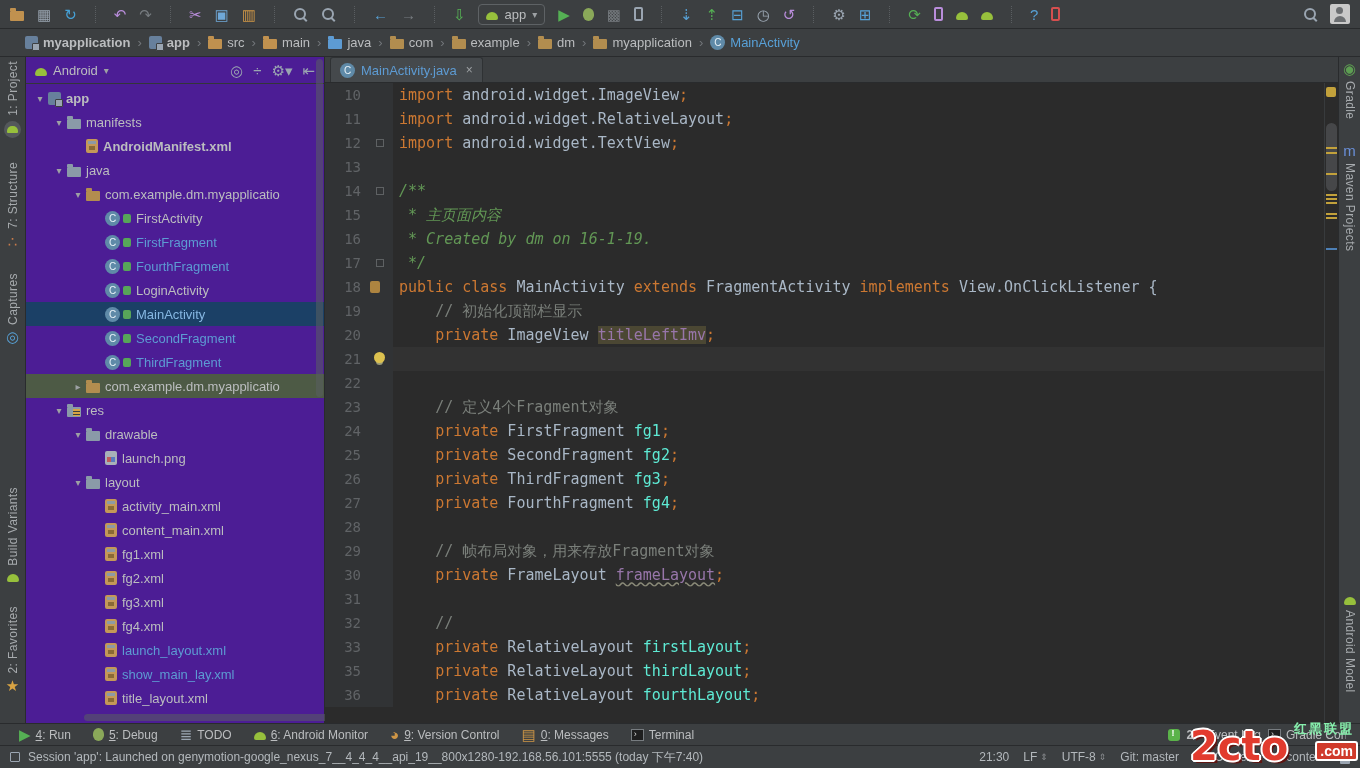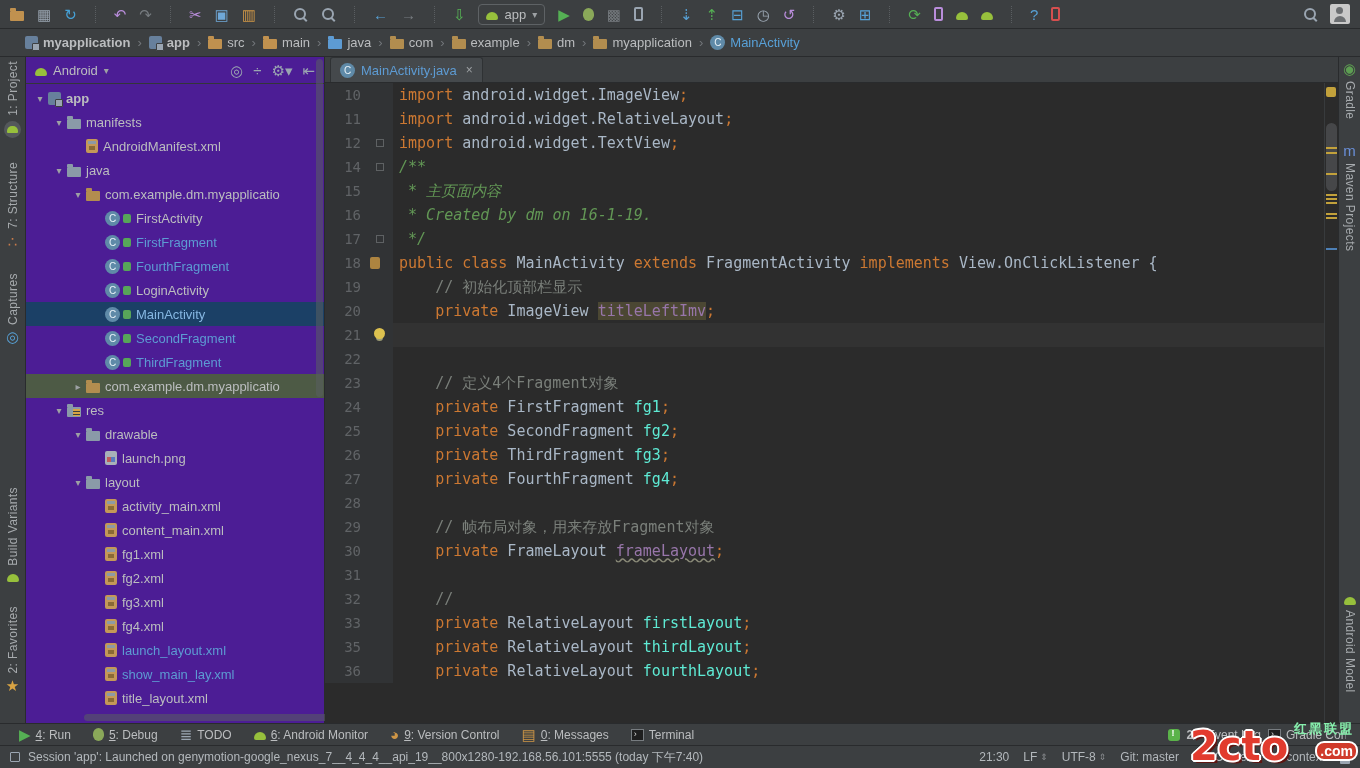--- a/index.html
+++ b/index.html
@@ -84,21 +84,21 @@
   .status{height:23px;background:#3c3f41;border-top:1px solid #292b2d;display:flex;align-items:center;font-size:12px;color:#b3b8bc;padding:0 10px;gap:8px;flex:none;}
   .sicon{width:10px;height:10px;border:1px solid #9aa5b1;border-radius:1px;flex:none;}
   .sspace{flex:1;}
   .sitem{display:flex;align-items:center;gap:3px;white-space:nowrap;margin-left:14px;}
   .arr{color:#8a8d90;font-size:9px;}
 
   
   .wm{position:absolute;right:2px;bottom:0;width:168px;height:48px;z-index:50;pointer-events:none;}
   .wm-cn{position:absolute;right:4px;top:0;font-size:13px;color:#86efac;font-weight:bold;letter-spacing:2px;font-family:Liberation Serif, serif;}
   .wm-brand{position:absolute;left:0;bottom:2px;font-size:40px;font-weight:bold;color:#e23b2e;line-height:1;font-family:"DejaVu Sans",sans-serif;text-shadow:-2px 0 #fff,2px 0 #fff,0 -2px #fff,0 2px #fff,-1px -1px #fff,1px 1px #fff,-1px 1px #fff,1px -1px #fff,3px 3px 0 #5e1511;}
-  .wm-tld{position:absolute;right:0;bottom:7px;background:#d03a2b;color:#fff;font-size:14px;font-weight:bold;padding:1px 3px;border-radius:9px;border:2px solid #fff;line-height:1;}
+  .wm-tld{position:absolute;right:0;bottom:7px;background:#d03a2b;color:#fff;font-size:14px;font-weight:bold;padding:1px 3px;border-radius:3px;border:2px solid #fff;line-height:1;}
 
   
   .shp{display:inline-block;position:relative;flex:none;}
   .shp-folder{width:14px;height:10px;background:var(--c,#8a9aa8);border-radius:1px;margin-top:3px;}
   .shp-folder::before{content:"";position:absolute;left:0;top:-3px;width:6px;height:3px;background:var(--c,#8a9aa8);border-radius:1px 1px 0 0;}
   .shp-module{width:13px;height:13px;background:#67809c;border-radius:2px;}
   .shp-module::after{content:"";position:absolute;right:-2px;bottom:-2px;width:6px;height:6px;background:#9aa5b1;border:1px solid #3c3f41;border-radius:1px;}
   .shp-res{width:14px;height:10px;background:#8a9aa8;border-radius:1px;margin-top:3px;}
   .shp-res::before{content:"";position:absolute;left:0;top:-3px;width:6px;height:3px;background:#8a9aa8;border-radius:1px 1px 0 0;}
   .shp-res::after{content:"";position:absolute;right:1px;bottom:1px;width:7px;height:7px;background:repeating-linear-gradient(#d8a343 0 2px,#3c3f41 2px 3px);}
@@ -279,21 +279,21 @@
           <div class="trow bold" style="padding-left: 6px;">
             <span class="arrow">▾</span>
             <span class="shp shp-module"></span>
             <span class="tlabel">app</span>
           </div>
           <div class="trow" style="padding-left: 25px;">
             <span class="arrow">▾</span>
             <span class="shp shp-folder"></span>
             <span class="tlabel">manifests</span>
           </div>
-          <div class="trow" style="padding-left: 44px;">
+          <div class="trow" style="padding-left: 44px; font-weight: bold;">
             <span class="arrow"></span>
             <span class="shp shp-xml"></span>
             <span class="tlabel">AndroidManifest.xml</span>
           </div>
           <div class="trow" style="padding-left: 25px;">
             <span class="arrow">▾</span>
             <span class="shp shp-folder"></span>
             <span class="tlabel">java</span>
           </div>
           <div class="trow" style="padding-left: 44px;">
@@ -423,20 +423,21 @@
         <div class="tab">
           <span class="shp shp-class"></span>
           <span>MainActivity.java</span>
           <span class="tclose">×</span>
         </div>
       </div>
       <div class="codewrap" id="code-area">
           <div class="cline"><span class="lnum">10</span><span class="gslot"></span><span class="ctext"><span class="sk">import</span><span class="st"> android.widget.ImageView</span><span class="sk">;</span></span></div>
           <div class="cline"><span class="lnum">11</span><span class="gslot"></span><span class="ctext"><span class="sk">import</span><span class="st"> android.widget.RelativeLayout</span><span class="sk">;</span></span></div>
           <div class="cline"><span class="lnum">12</span><span class="gslot"><span class="gi-fold"></span></span><span class="ctext"><span class="sk">import</span><span class="st"> android.widget.TextView</span><span class="sk">;</span></span></div>
+          <div class="cline"><span class="lnum">13</span><span class="gslot"></span><span class="ctext"></span></div>
           <div class="cline"><span class="lnum">14</span><span class="gslot"><span class="gi-fold"></span></span><span class="ctext"><span class="sd">/**</span></span></div>
           <div class="cline"><span class="lnum">15</span><span class="gslot"></span><span class="ctext"><span class="sd"> * 主页面内容</span></span></div>
           <div class="cline"><span class="lnum">16</span><span class="gslot"></span><span class="ctext"><span class="sd"> * Created by dm on 16-1-19.</span></span></div>
           <div class="cline"><span class="lnum">17</span><span class="gslot"><span class="gi-fold"></span></span><span class="ctext"><span class="sd"> */</span></span></div>
           <div class="cline"><span class="lnum">18</span><span class="gslot"><span class="gi-mark"></span></span><span class="ctext"><span class="sk">public</span><span class="st"> </span><span class="sk">class</span><span class="st"> MainActivity </span><span class="sk">extends</span><span class="st"> FragmentActivity </span><span class="sk">implements</span><span class="st"> View.OnClickListener {</span></span></div>
           <div class="cline"><span class="lnum">19</span><span class="gslot"></span><span class="ctext"><span class="st">    </span><span class="sc">// 初始化顶部栏显示</span></span></div>
           <div class="cline"><span class="lnum">20</span><span class="gslot"></span><span class="ctext"><span class="st">    </span><span class="sk">private</span><span class="st"> ImageView </span><span class="sfh">titleLeftImv</span><span class="sk">;</span></span></div>
           <div class="cline cur"><span class="lnum">21</span><span class="gslot"><span class="gi-bulb"></span></span></div>
           <div class="cline"><span class="lnum">22</span><span class="gslot"></span><span class="ctext"></span></div>
           <div class="cline"><span class="lnum">23</span><span class="gslot"></span><span class="ctext"><span class="st">    </span><span class="sc">// 定义4个Fragment对象</span></span></div>

